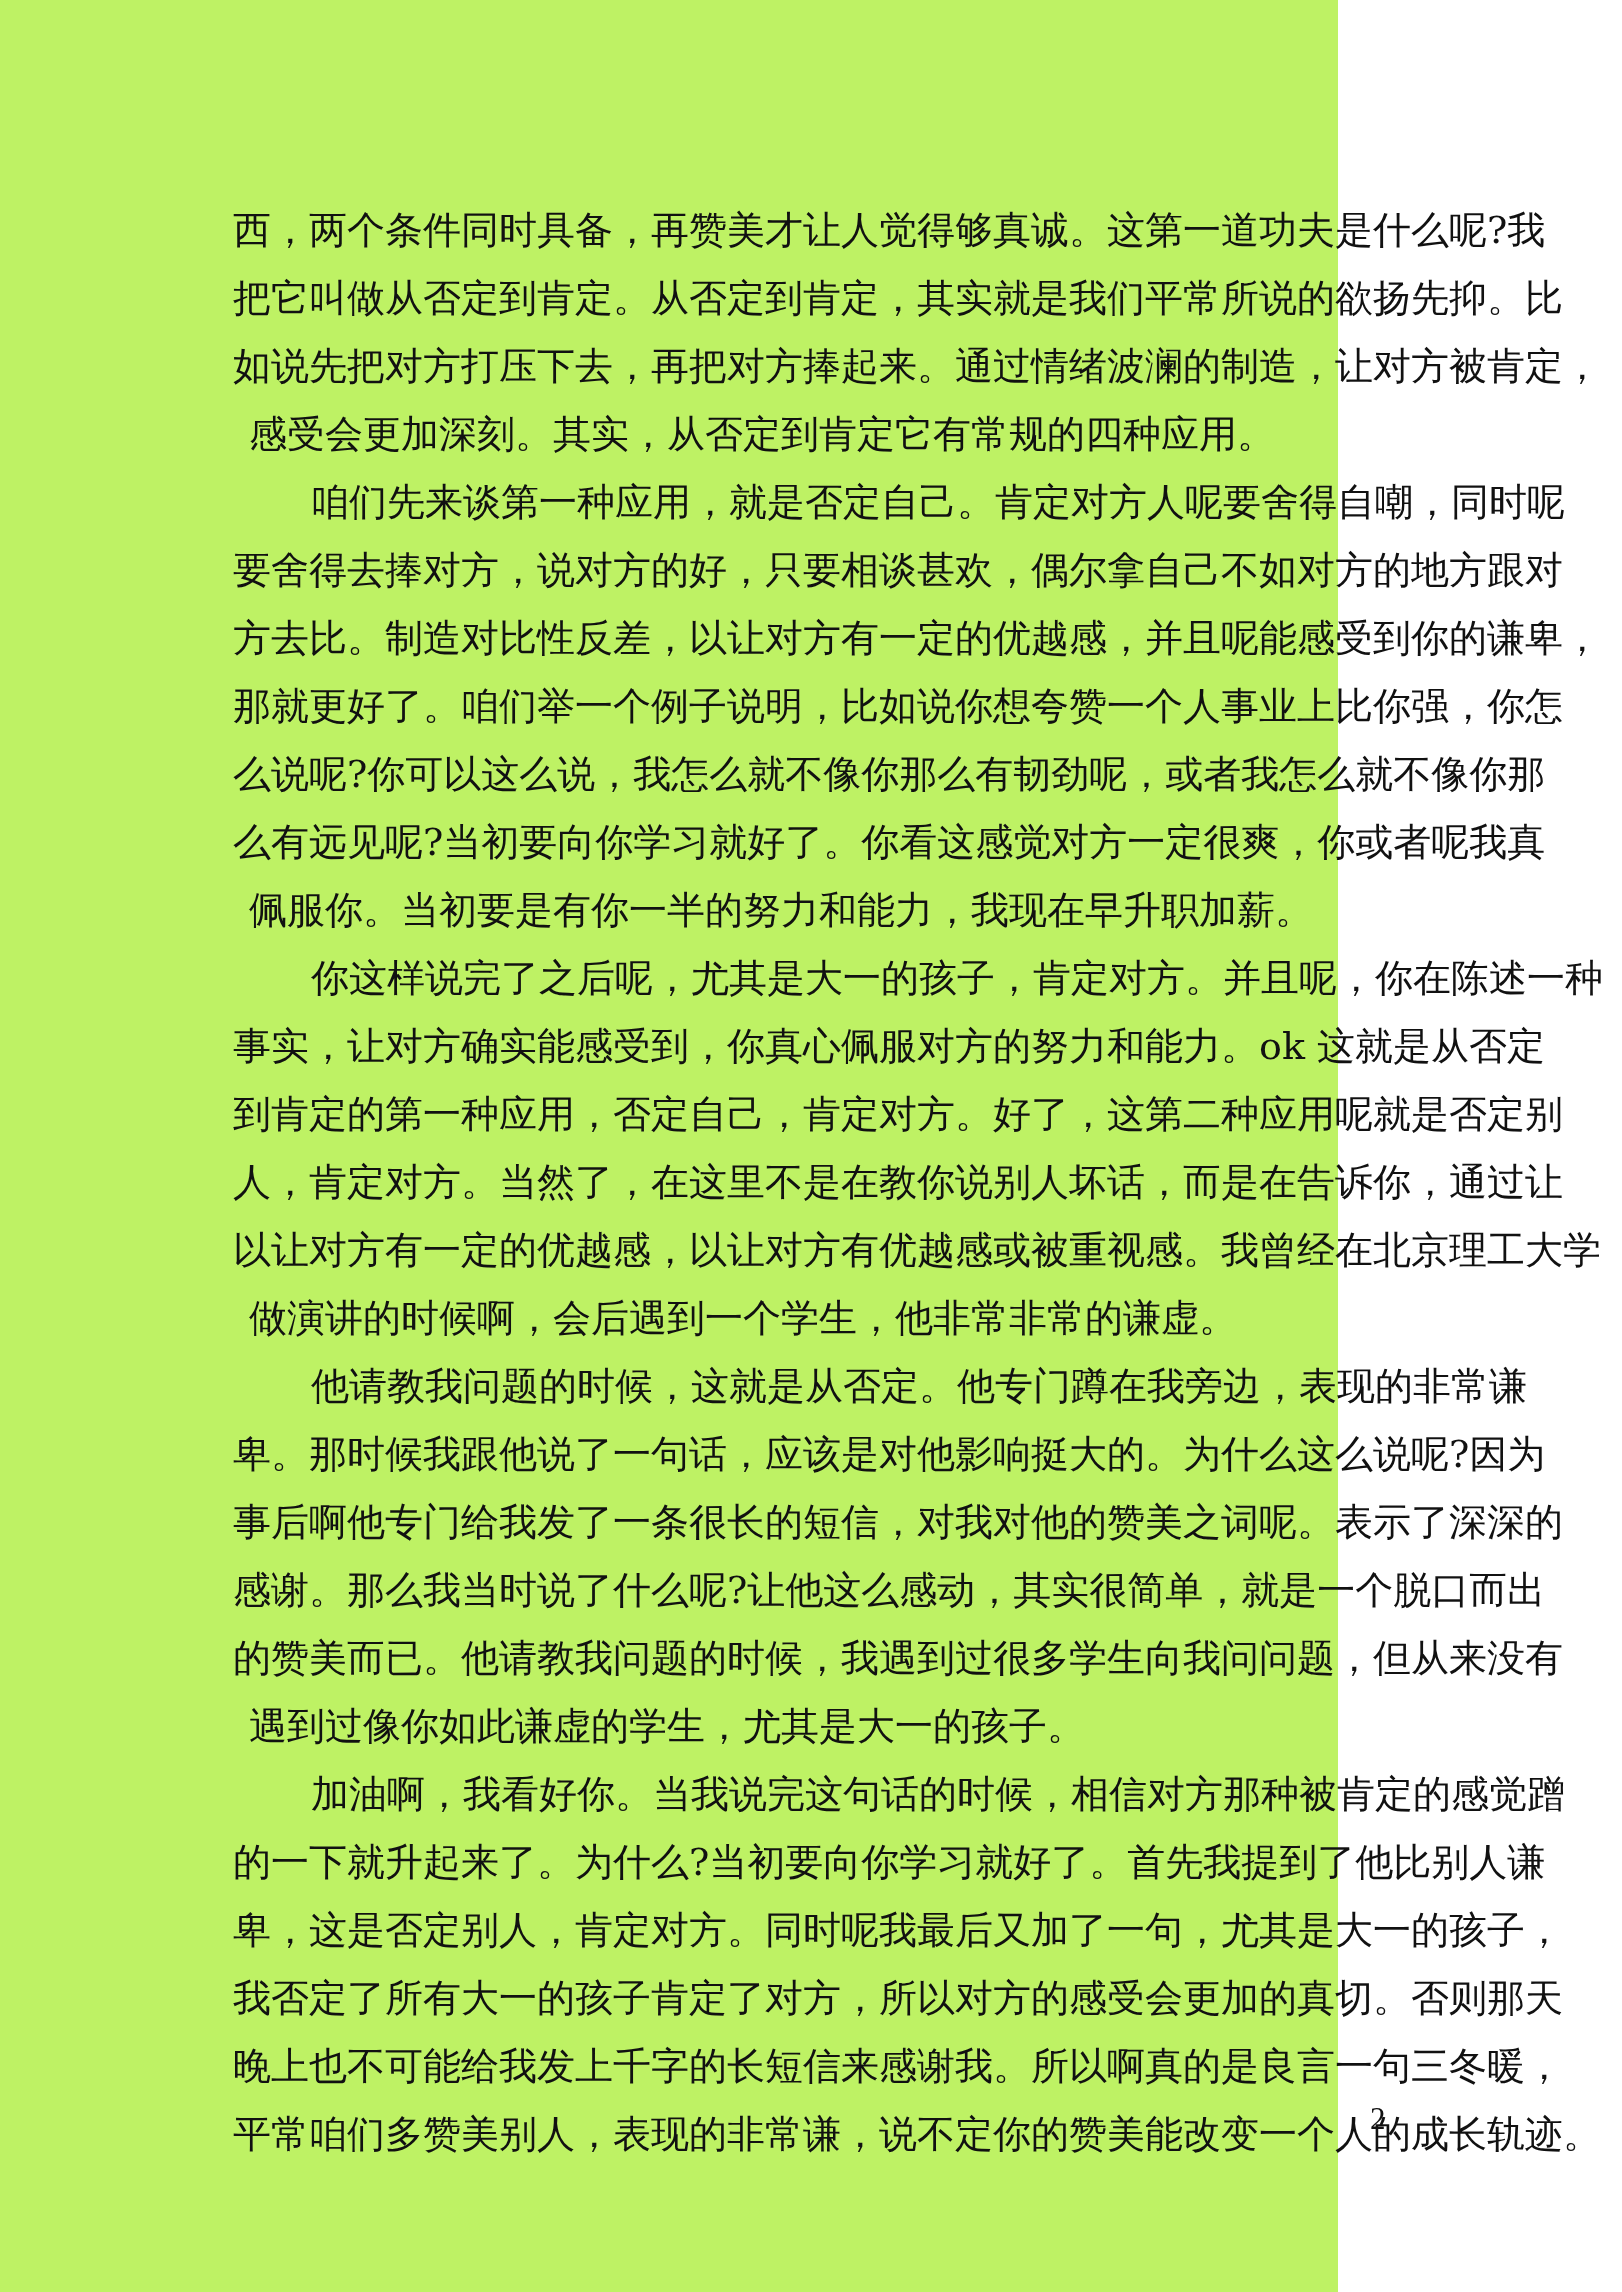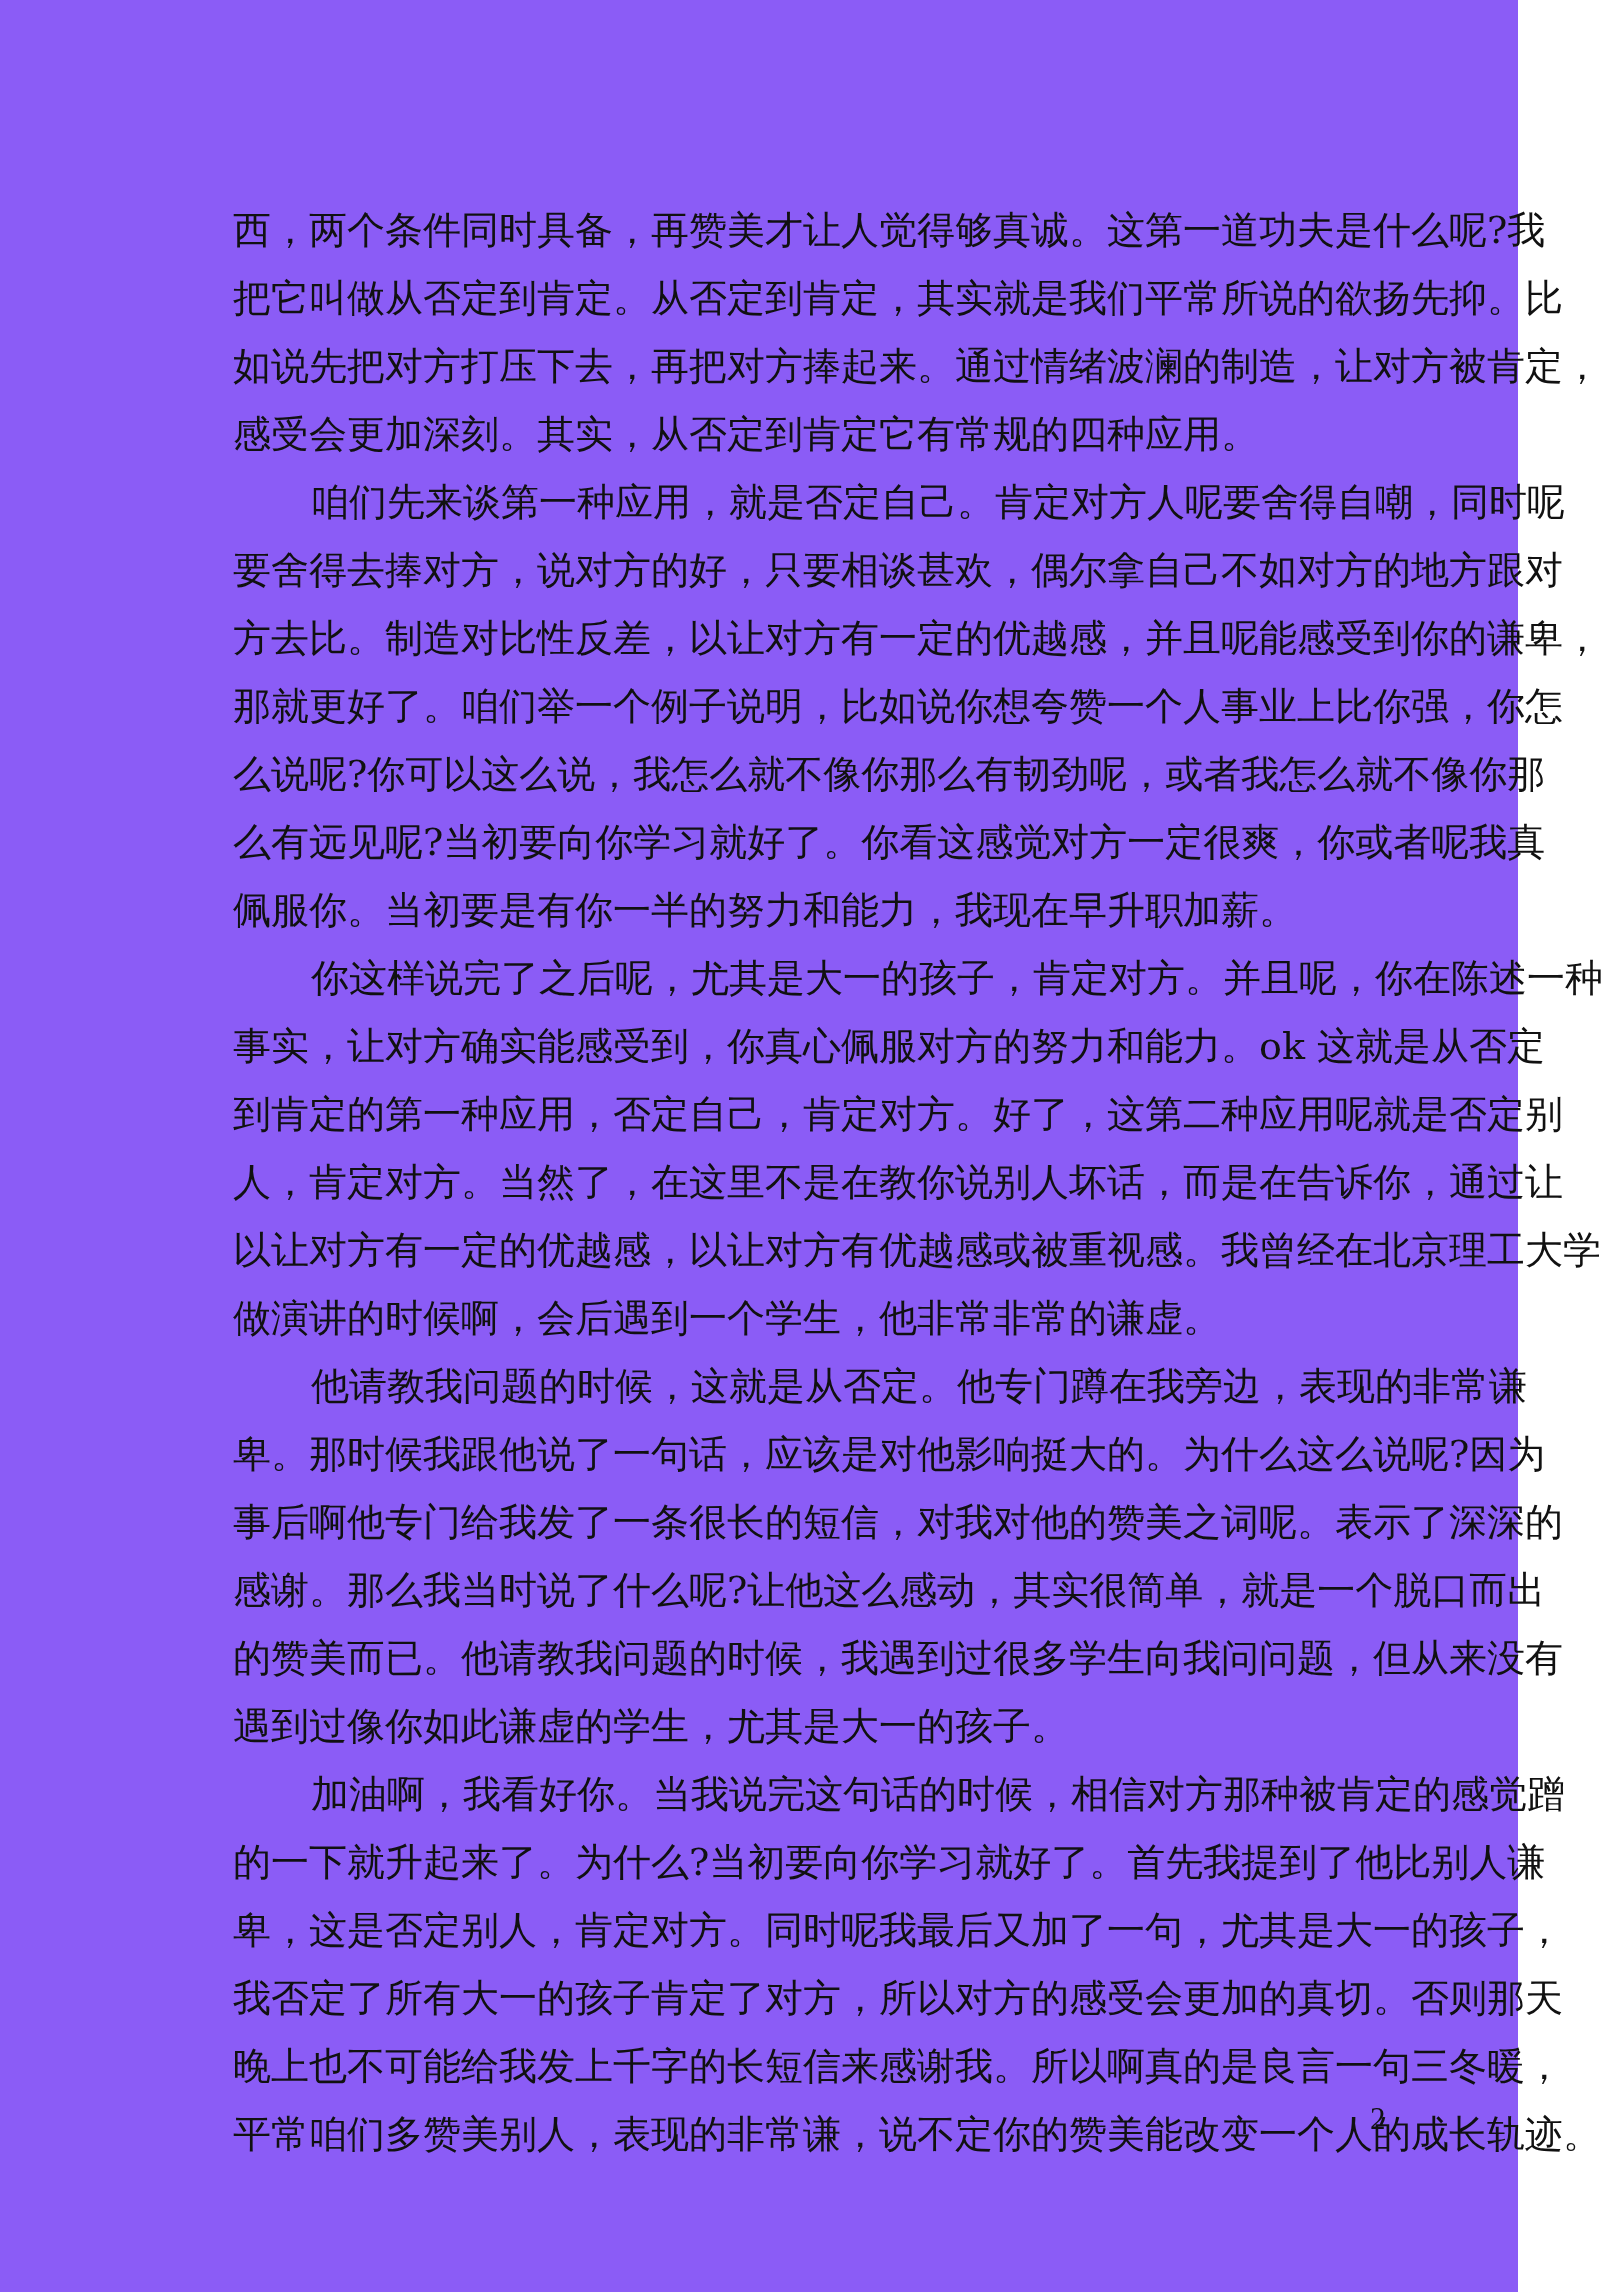--- a/index.html
+++ b/index.html
@@ -11,42 +11,43 @@
     width: 1622px;
     height: 2293px;
     position: relative;
     overflow: hidden;
     font-family: "DejaVu Serif", "Liberation Serif", serif;
     color: #111111;
   }
   .page {
     position: absolute;
     left: 0; top: 0;
-    width: 1518px;
+    width: 1338px;
     height: 2293px;
-    background: #8b5cf6;
+    background: #bef264;
   }
   .body-text {
     position: absolute;
     left: 233px;
     top: 196px;
     width: 1159px;
   }
   .line {
     display: block;
     height: 68px;
     line-height: 68px;
     font-size: 38px;
     white-space: nowrap;
     text-align: justify;
     text-align-last: justify;
     letter-spacing: 0;
   }
   .line.last {
     text-align-last: left;
+    margin-left: 16px;
   }
   .line.indent {
     padding-left: 78px;
   }
   .page-number {
     position: absolute;
     left: 1370px;
     top: 2099px;
     font-size: 31px;
     line-height: 39px;

